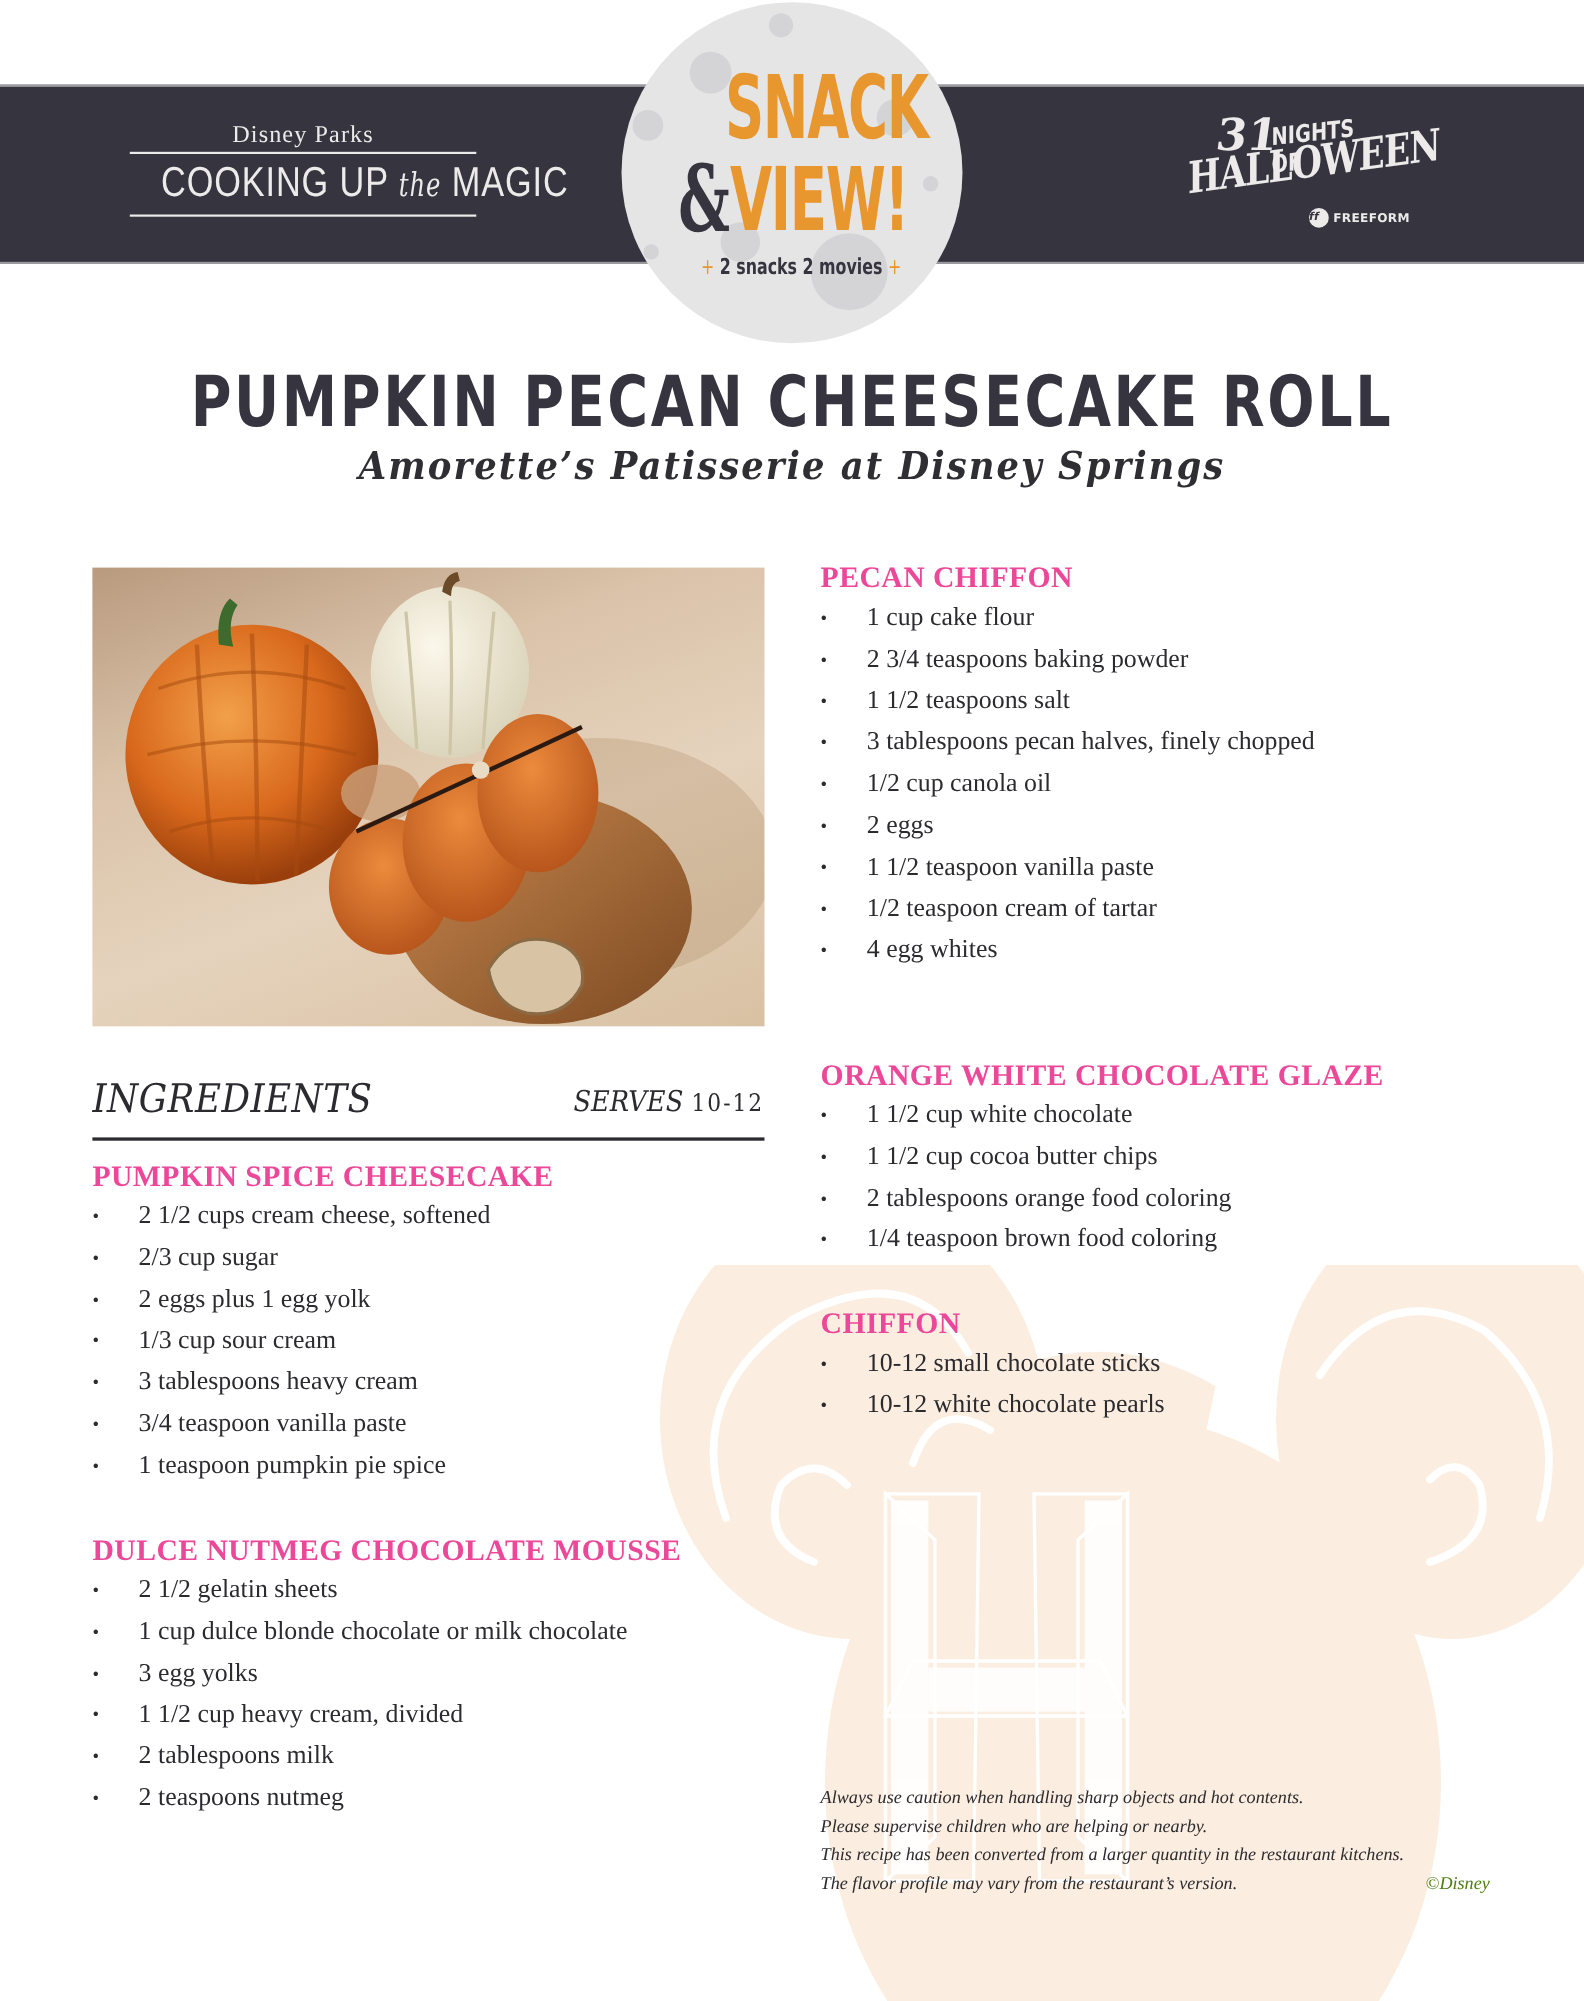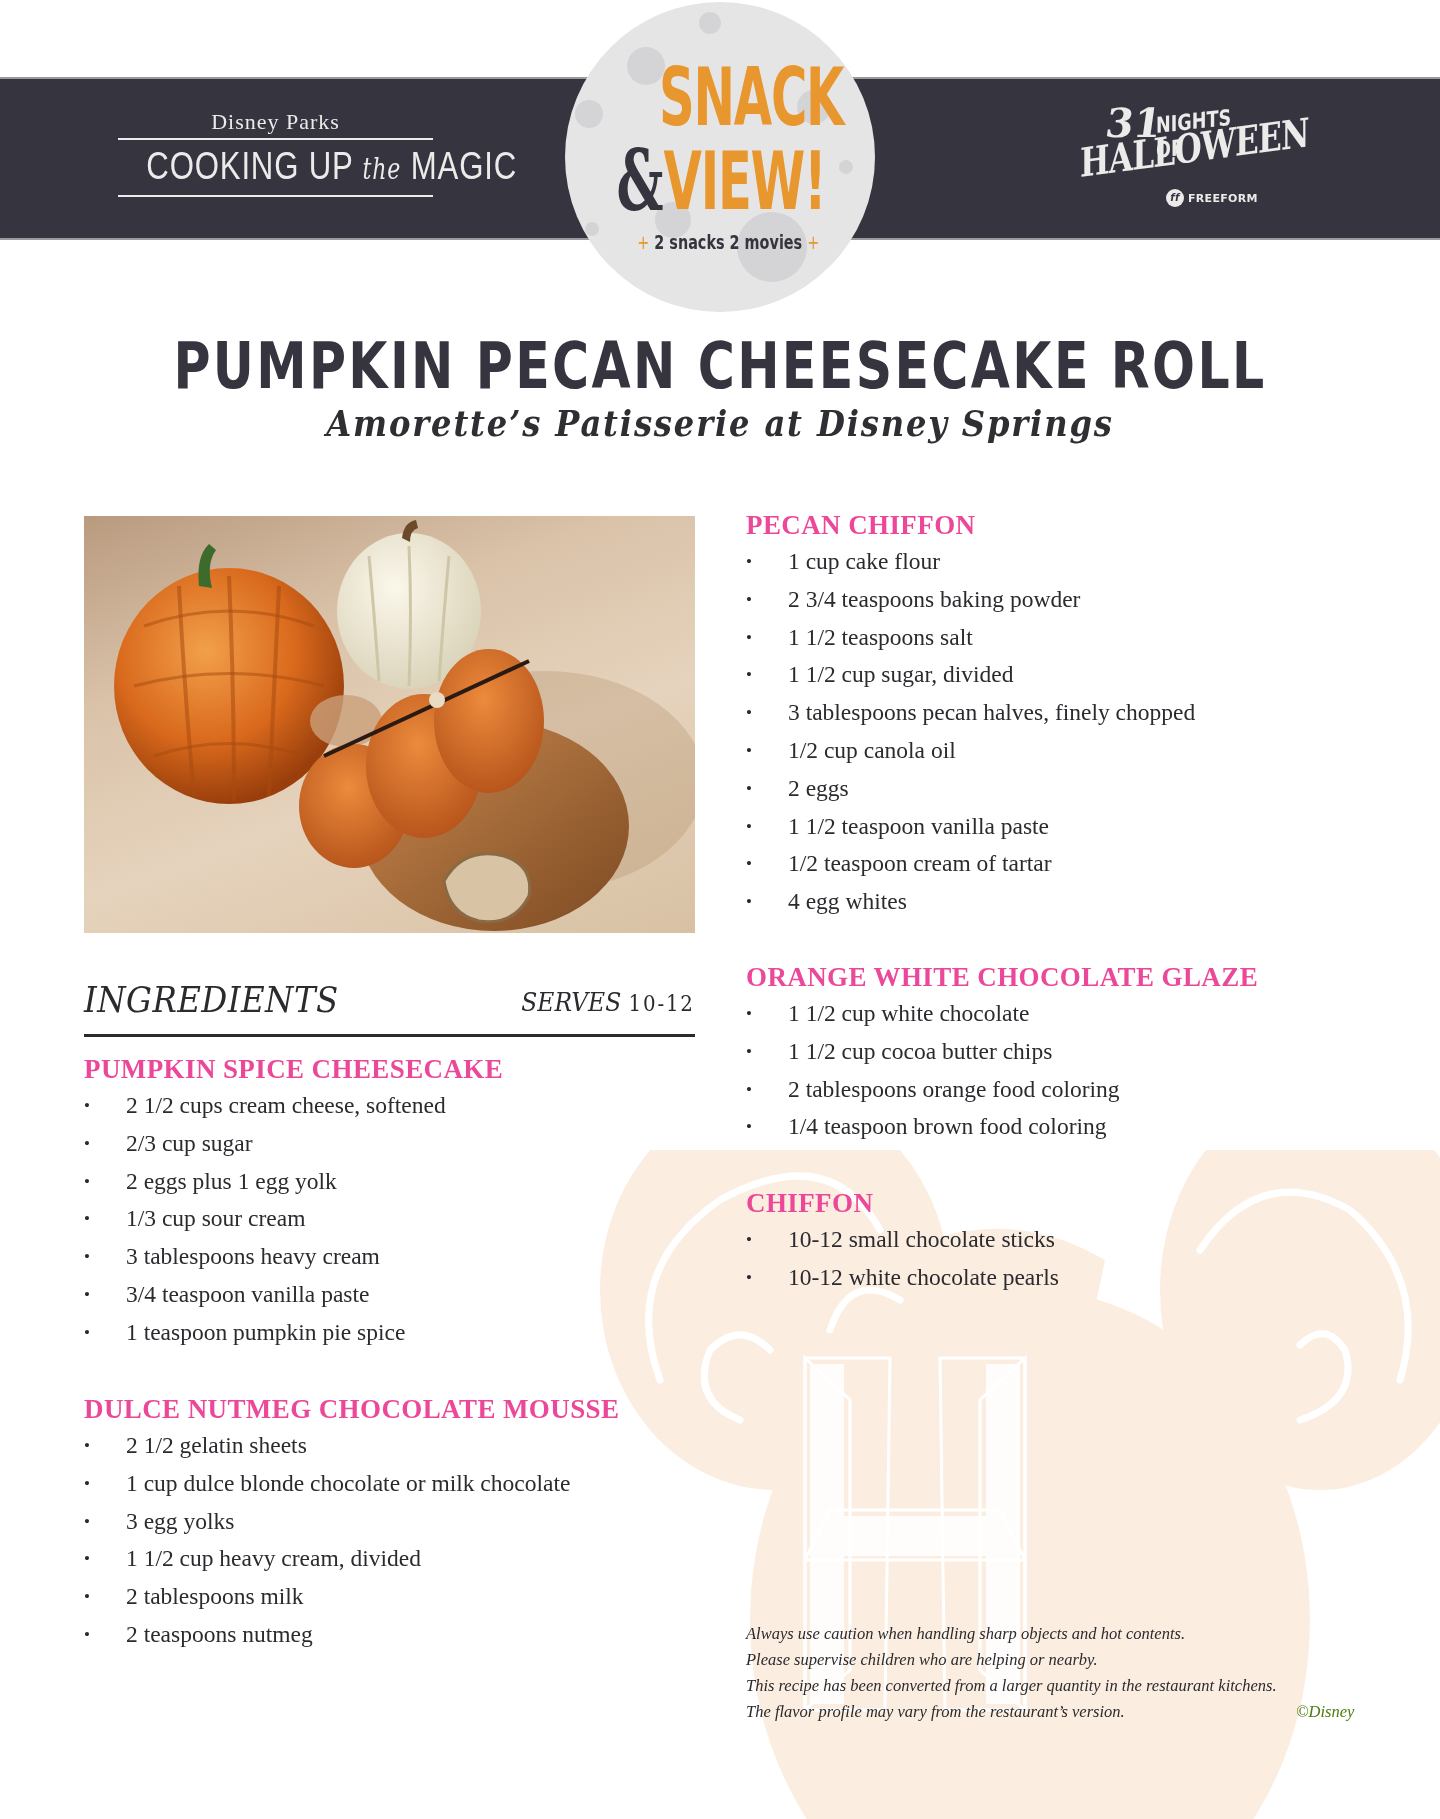--- a/index.html
+++ b/index.html
@@ -13,21 +13,21 @@
   .logo-left .brand { font-family: "Liberation Serif", serif; font-size: 22px; letter-spacing: 1px; height: 24px; line-height: 24px; }
   .logo-left .rule { height: 2px; background: #ecebea; margin: 4px 0; }
   .logo-left .title { font-family: "Liberation Sans Narrow", "Liberation Sans", sans-serif; font-stretch: condensed; font-size: 38px; line-height: 44px; letter-spacing: 1px; transform: scaleX(0.82); transform-origin: center; white-space: nowrap; }
   .logo-left .title .script { font-family: "DejaVu Serif", serif; font-style: italic; font-size: 30px; text-transform: lowercase; }
 
   .logo-right { position: absolute; left: 1078px; top: 103px; width: 190px; height: 120px; color: #ecebea; }
   .logo-right .n31 { position: absolute; left: 28px; top: 0px; font-family: "DejaVu Serif", serif; font-weight: bold; font-size: 40px; line-height: 40px; transform: skewX(-8deg); }
   .logo-right .nights { position: absolute; left: 78px; top: 10px; font-family: "DejaVu Sans", sans-serif; font-weight: bold; font-size: 22px; letter-spacing: 0px; transform: scaleX(0.8) skewY(-5deg); transform-origin: left; }
   .logo-right .halloween { position: absolute; left: 2px; top: 38px; font-family: "DejaVu Serif", serif; font-weight: bold; font-size: 40px; line-height: 44px; letter-spacing: -1px; transform: scaleX(0.78) skewY(-6deg); transform-origin: left; white-space: nowrap; }
   .logo-right .ff { position: absolute; left: 88px; top: 86px; display: flex; align-items: center; gap: 4px; font-family: "DejaVu Sans", sans-serif; font-weight: bold; font-size: 11px; letter-spacing: 0.3px; }
-  .logo-right .ff .dot { width: 18px; height: 18px; border-radius: 50%; background: #ecebea; color: #35343f; font-size: 10px; line-height: 18px; text-align: center; font-style: italic; }
+  .logo-right .ff .dot { width: 18px; height: 18px; border-radius: 50%; background: #ecebea; color: #35343f; font-size: 10px; line-height: 18px; font-style: italic; margin-left: 24px; }
 
   .moon { position: absolute; left: 565px; top: 2px; width: 310px; height: 310px; border-radius: 50%; background: #e6e5e6; overflow: hidden; }
   .crater { position: absolute; border-radius: 50%; background: #d4d3d5; }
   .moon .snack { position: absolute; left: 56px; top: 56px; width: 200px; text-align: center; font-family: "DejaVu Sans", sans-serif; font-weight: bold; font-size: 80px; line-height: 80px; color: #e8962e; letter-spacing: -2px; transform: scaleX(0.62); transform-origin: center; }
   .moon .view-row { position: absolute; left: 50px; top: 138px; width: 212px; height: 82px; display: flex; justify-content: center; align-items: flex-end; transform: scaleX(0.62); transform-origin: center; }
   .moon .amp { font-family: "DejaVu Serif", serif; font-weight: bold; font-size: 84px; line-height: 82px; color: #35343f; }
   .moon .view { font-family: "DejaVu Sans", sans-serif; font-weight: bold; font-size: 80px; line-height: 80px; color: #e8962e; letter-spacing: -2px; }
   .moon .tag { position: absolute; left: 40px; top: 228px; width: 230px; text-align: center; font-family: "DejaVu Sans", sans-serif; font-weight: bold; font-size: 20px; color: #35343f; transform: scaleX(0.72); transform-origin: center; white-space: nowrap; }
   .moon .tag .plus { color: #e8962e; font-weight: normal; }
 
@@ -221,21 +221,20 @@
     <li>2 teaspoons nutmeg</li>
   </ul>
 </div>
 
 <div class="section sec-chiffon">
   <h3>PECAN CHIFFON</h3>
   <ul>
     <li>1 cup cake flour</li>
     <li>2 3/4 teaspoons baking powder</li>
     <li>1 1/2 teaspoons salt</li>
-    <li>1 1/2 cup sugar, divided</li>
     <li>3 tablespoons pecan halves, finely chopped</li>
     <li>1/2 cup canola oil</li>
     <li>2 eggs</li>
     <li>1 1/2 teaspoon vanilla paste</li>
     <li>1/2 teaspoon cream of tartar</li>
     <li>4 egg whites</li>
   </ul>
 </div>
 
 <div class="section sec-glaze">

